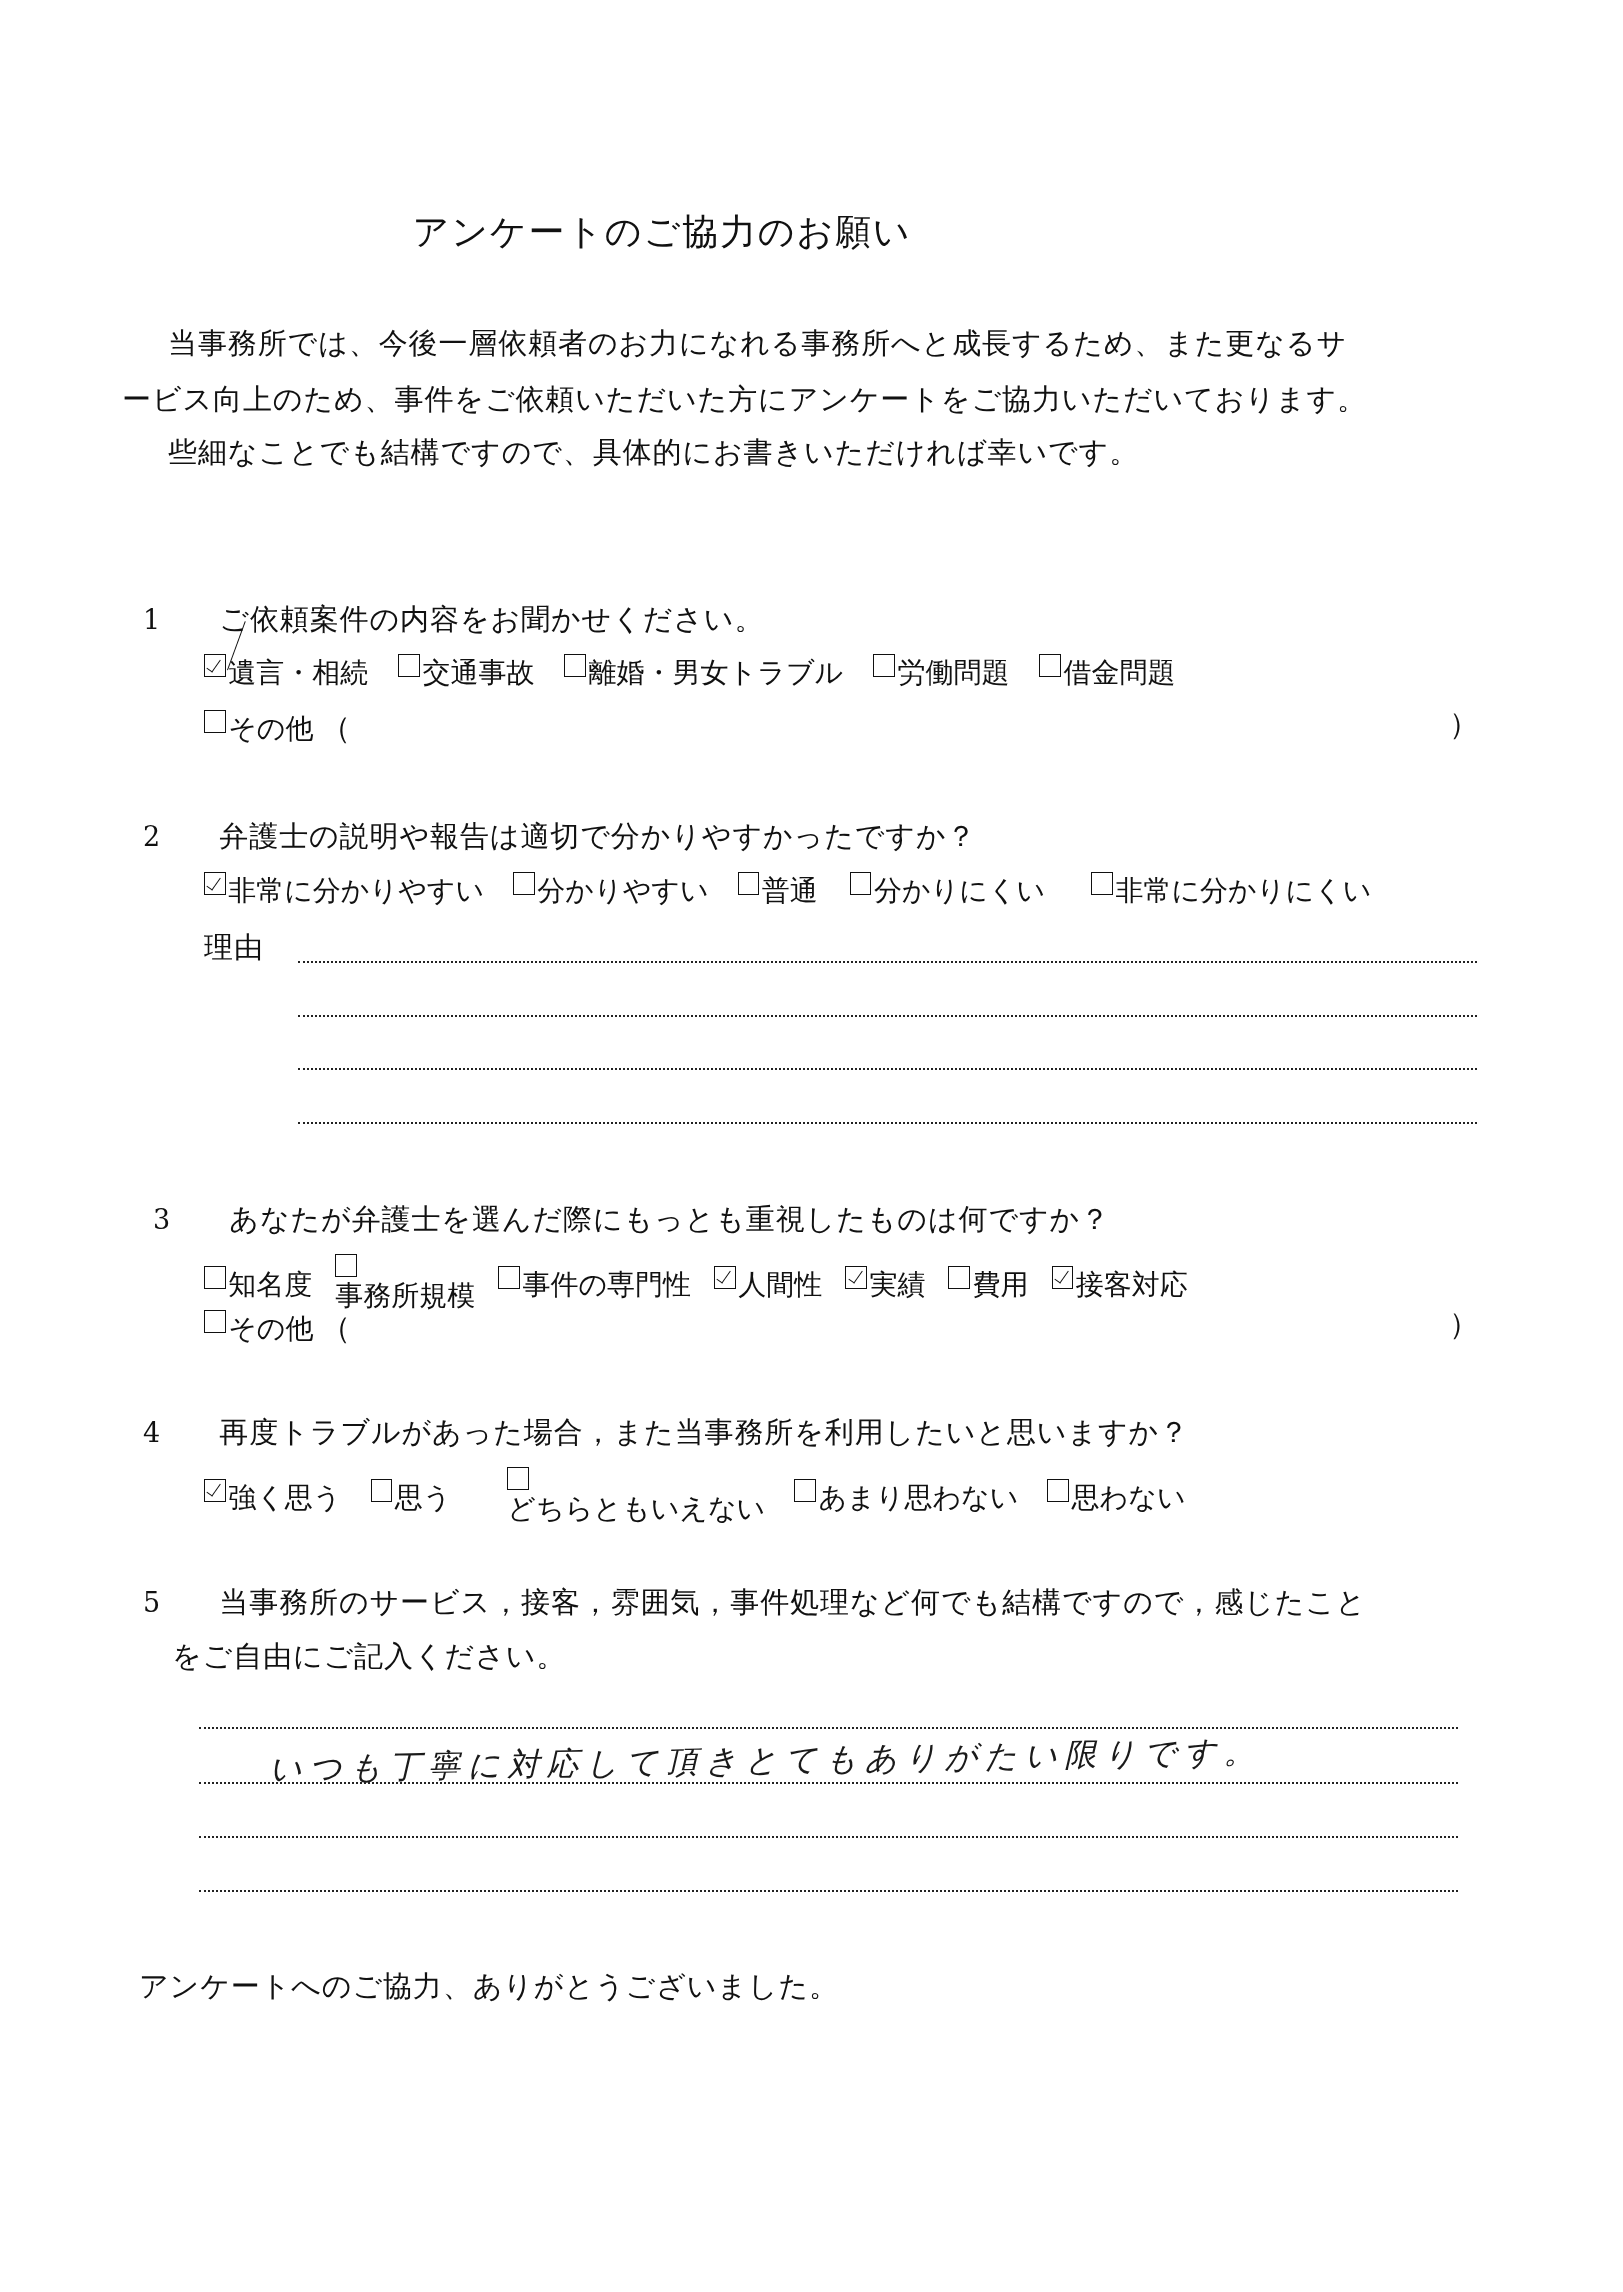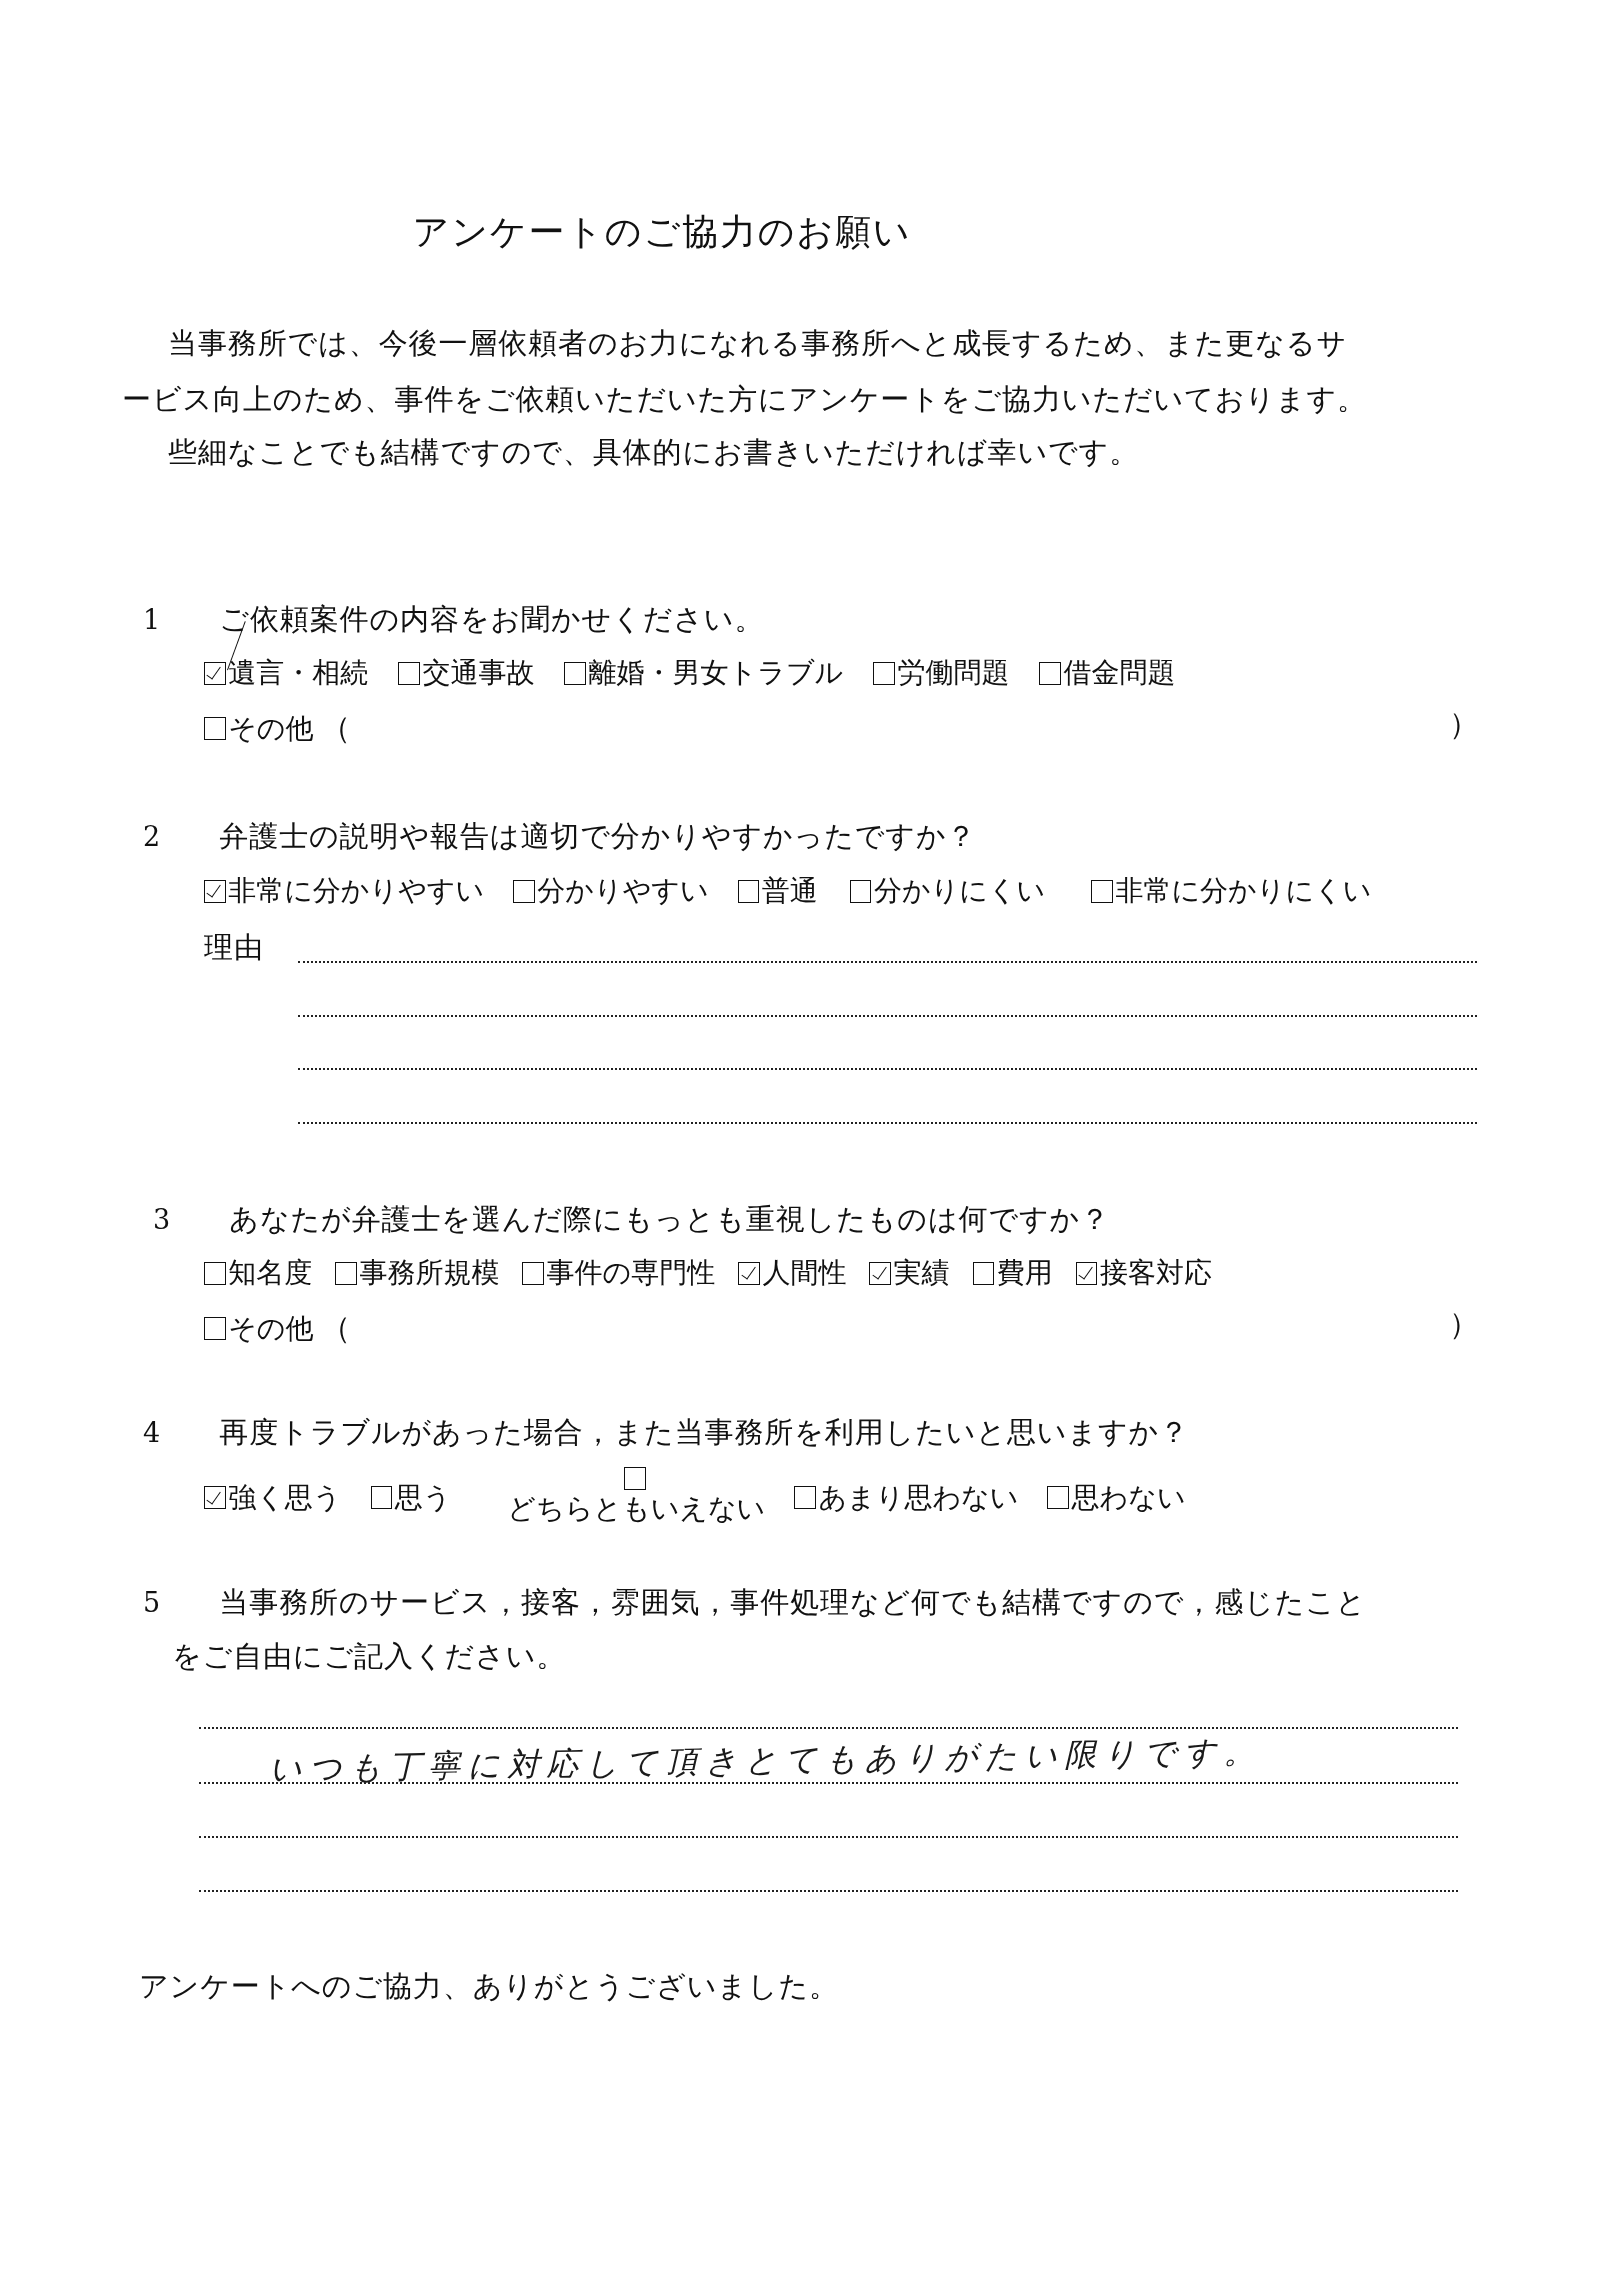--- a/index.html
+++ b/index.html
@@ -7,21 +7,21 @@
     width: 1624px; height: 2293px; position: relative; overflow: hidden;
     font-family: "DejaVu Serif", "Liberation Serif", serif;
     color: #111111;
   }
   .abs { position: absolute; white-space: nowrap; }
   .title { left: 0; width: 1324px; text-align: center; top: 208px; font-size: 36px; letter-spacing: 1.8px; }
   .intro { font-size: 29px; letter-spacing: 0.9px; }
   .q { font-size: 29px; letter-spacing: 0.9px; }
   .qnum { font-size: 27px; }
   .opt-row { display: flex; align-items: center; font-size: 28px; }
-  .opt { display: inline-flex; align-items: center; margin-right: 27px; }
+  .opt { display: inline-flex; margin-right: 27px; }
   .box {
     display: inline-block; width: 21.5px; height: 23px; border: 1.8px solid #111;
     box-sizing: border-box; margin-right: 2.7px; position: relative; flex-shrink: 0;
   }
   .box.checked::after {
     content: ""; position: absolute; left: 5.4px; top: 1.8px; width: 6.3px; height: 14.3px;
     border-right: 1.8px solid #111; border-bottom: 1.8px solid #111; transform: rotate(35deg);
   }
   .paren { font-size: 30px; }
   .dotted { position: absolute; height: 0; border-top: 2.7px dotted #222; }
@@ -115,21 +115,21 @@
 <div class="abs q" style="left:153px; top:1200px;">
   <span class="qnum">3</span>
   <span style="display:inline-block;width:38px;"></span>
   <span>あなたが弁護士を選んだ際にもっとも重視したものは何ですか？</span>
 </div>
 <div class="abs opt-row" style="left:204px; top:1254px;">
   <span class="opt" style="margin-right:23px;">
       <span class="box"></span>
       <span>知名度</span>
     </span>
-  <span class="opt" style="margin-right:23px;">
+  <span class="opt" style="margin-right:23px;flex-direction:column;">
       <span class="box"></span>
       <span>事務所規模</span>
     </span>
   <span class="opt" style="margin-right:23px;">
       <span class="box"></span>
       <span>事件の専門性</span>
     </span>
   <span class="opt" style="margin-right:23px;">
       <span class="box checked"></span>
       <span>人間性</span>

